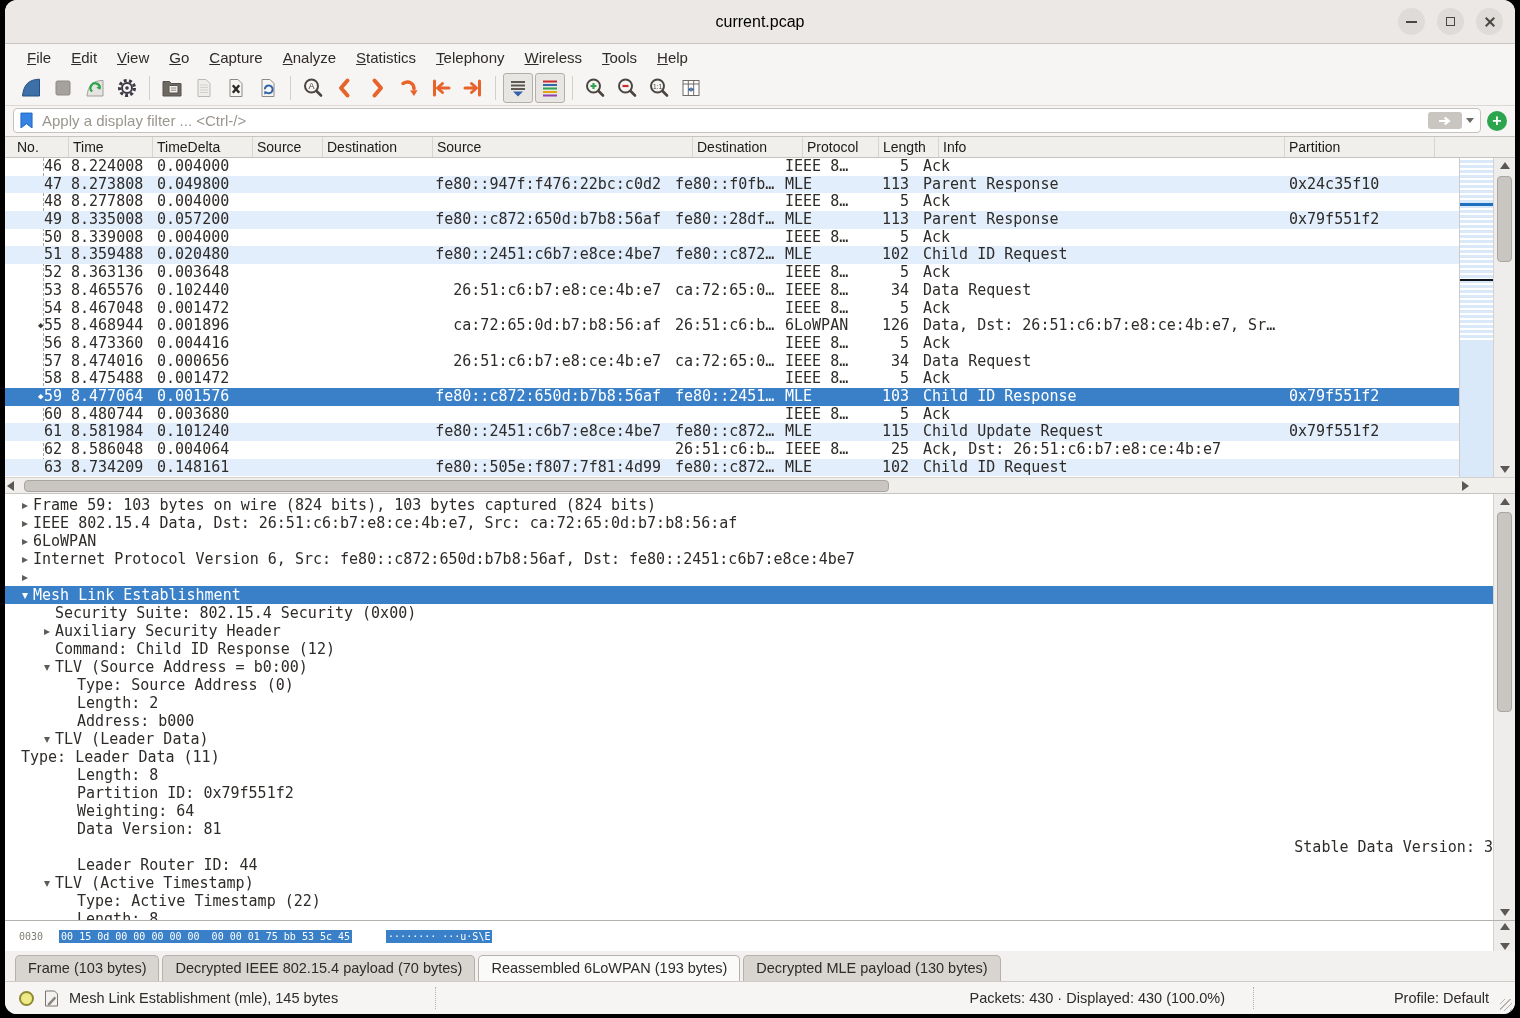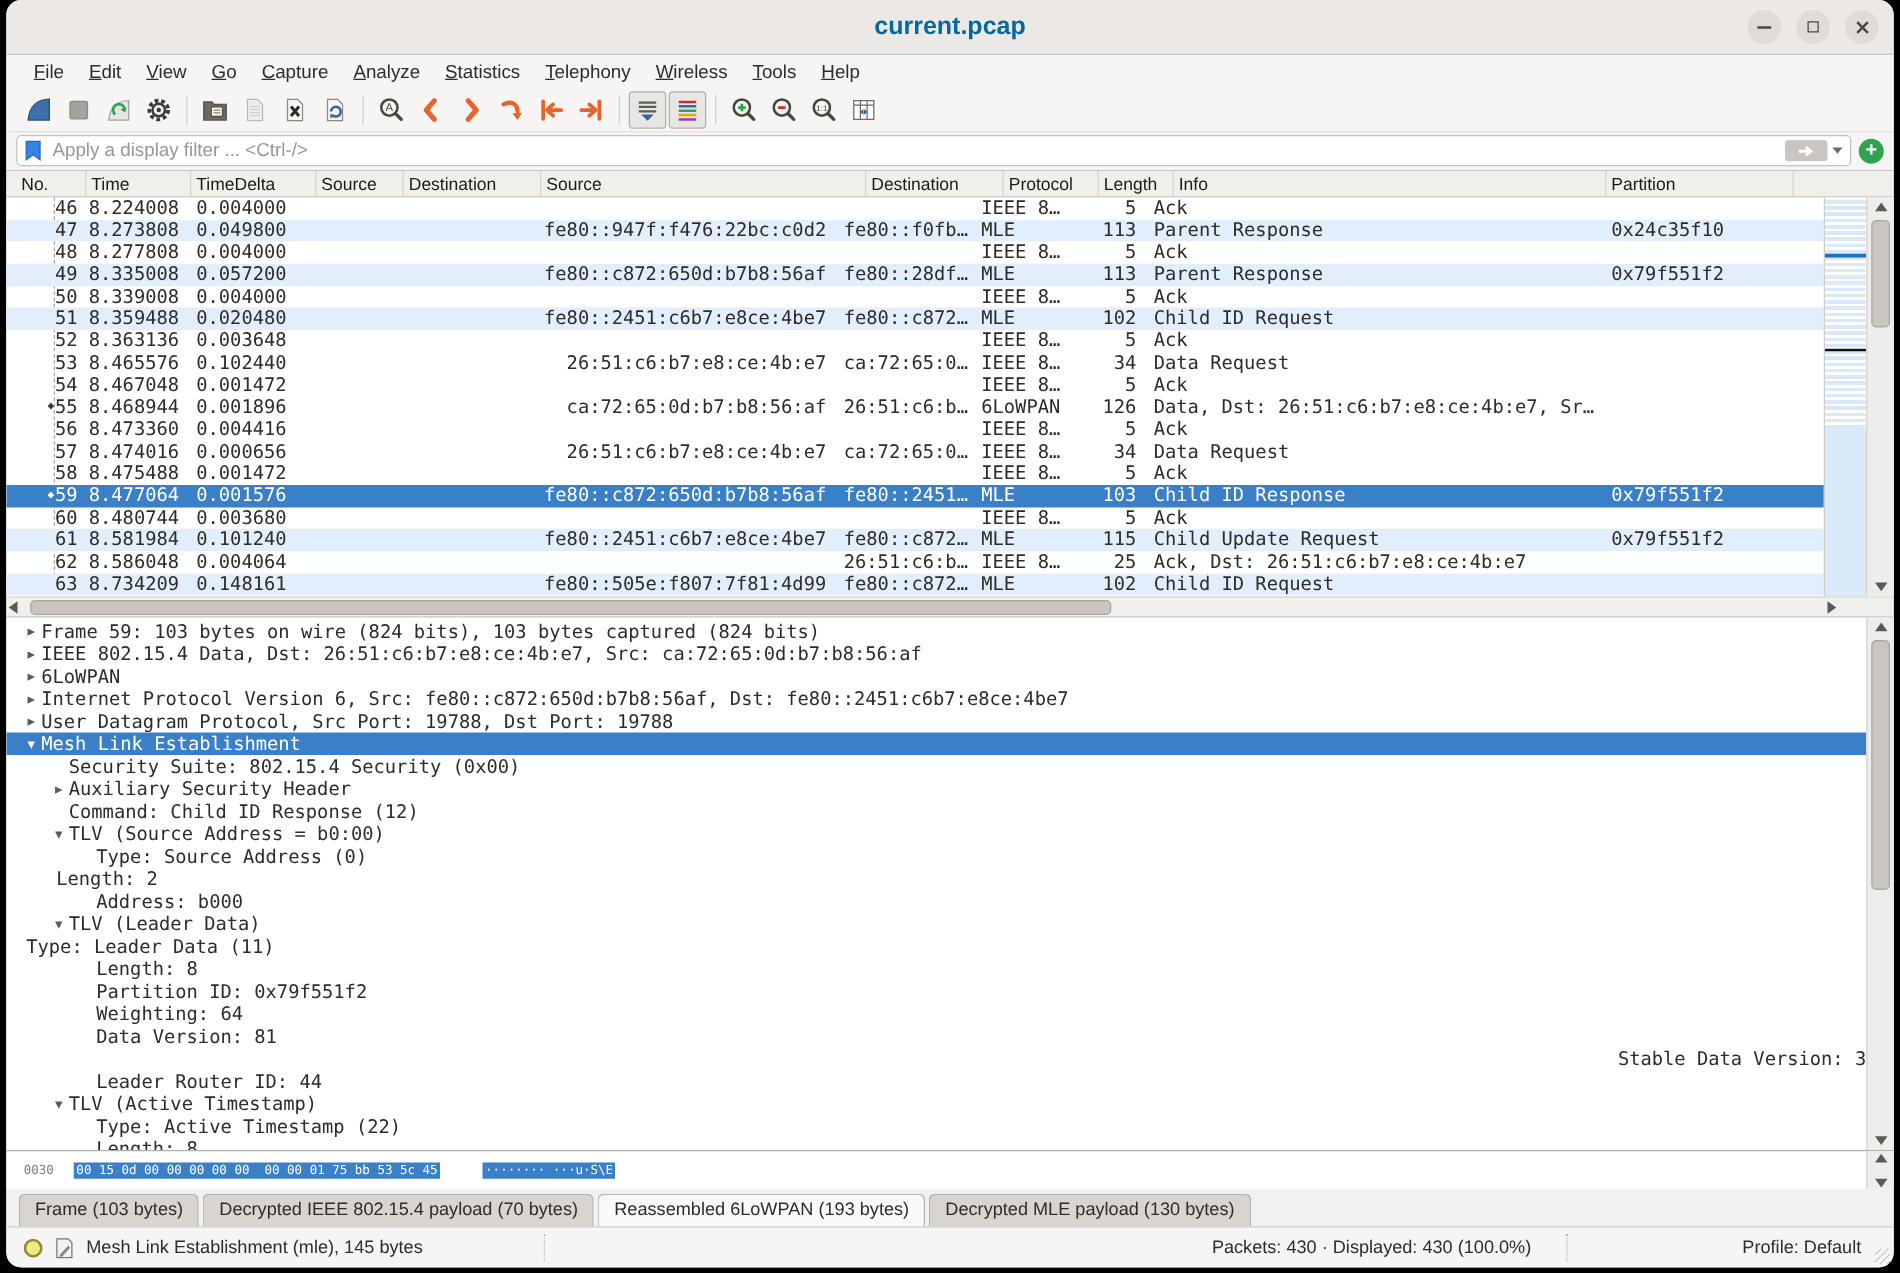--- a/index.html
+++ b/index.html
@@ -2,21 +2,21 @@
 <html><head>
 <meta charset="utf-8">
 <style>
   html,body{margin:0;padding:0;background:#000;width:1520px;height:1018px;overflow:hidden;}
   *{box-sizing:border-box;}
   .window{position:absolute;inset:0 5px 4px 5px;background:#f6f5f4;border-radius:12px;overflow:hidden;
     display:flex;flex-direction:column;font-family:"Liberation Sans","DejaVu Sans",sans-serif;color:#2e2b28;}
   
   .titlebar{height:44px;flex:0 0 44px;background:#ebe8e6;border-bottom:1px solid #c8c4c0;position:relative;
     display:flex;align-items:center;justify-content:center;}
-  .title{font-weight:bold;font-size:20px;color:#0369a1;}
+  .title{font-weight:normal;font-size:16px;color:#000000;}
   .winbtns{position:absolute;right:12px;top:8px;display:flex;gap:12px;}
   .wbtn{width:27px;height:27px;border-radius:50%;background:#dedbd8;display:flex;align-items:center;justify-content:center;position:relative;}
   .glyph-min{width:11px;height:2px;background:#4a4642;}
   .glyph-max{width:9px;height:9px;border:1.5px solid #4a4642;}
   .glyph-close{width:12px;height:12px;position:relative;}
   .glyph-close::before,.glyph-close::after{content:"";position:absolute;left:5px;top:0;width:2px;height:12px;background:#4a4642;}
   .glyph-close::before{transform:rotate(45deg);}
   .glyph-close::after{transform:rotate(-45deg);}
   
   .menubar{height:26px;flex:0 0 26px;display:flex;align-items:center;padding-left:12px;font-size:15px;background:#f6f5f4;}
@@ -590,21 +590,20 @@
         <div class="d-row" style="padding-left: 12px;">
           <span class="d-arrow">▸</span>
           <span>6LoWPAN</span>
         </div>
         <div class="d-row" style="padding-left: 12px;">
           <span class="d-arrow">▸</span>
           <span>Internet Protocol Version 6, Src: fe80::c872:650d:b7b8:56af, Dst: fe80::2451:c6b7:e8ce:4be7</span>
         </div>
         <div class="d-row" style="padding-left: 12px;">
           <span class="d-arrow">▸</span>
-          <span>User Datagram Protocol, Src Port: 19788, Dst Port: 19788</span>
         </div>
         <div class="d-row sel" style="padding-left: 12px;">
           <span class="d-arrow">▾</span>
           <span>Mesh Link Establishment</span>
         </div>
         <div class="d-row" style="padding-left: 34px;">
           <span class="d-arrow"></span>
           <span>Security Suite: 802.15.4 Security (0x00)</span>
         </div>
         <div class="d-row" style="padding-left: 34px;">
@@ -616,21 +615,21 @@
           <span>Command: Child ID Response (12)</span>
         </div>
         <div class="d-row" style="padding-left: 34px;">
           <span class="d-arrow">▾</span>
           <span>TLV (Source Address = b0:00)</span>
         </div>
         <div class="d-row" style="padding-left: 56px;">
           <span class="d-arrow"></span>
           <span>Type: Source Address (0)</span>
         </div>
-        <div class="d-row" style="padding-left: 24px;">
+        <div class="d-row" style="padding-left: 56px;">
           <span class="d-arrow"></span>
           <span>Length: 2</span>
         </div>
         <div class="d-row" style="padding-left: 56px;">
           <span class="d-arrow"></span>
           <span>Address: b000</span>
         </div>
         <div class="d-row" style="padding-left: 34px;">
           <span class="d-arrow">▾</span>
           <span>TLV (Leader Data)</span>

